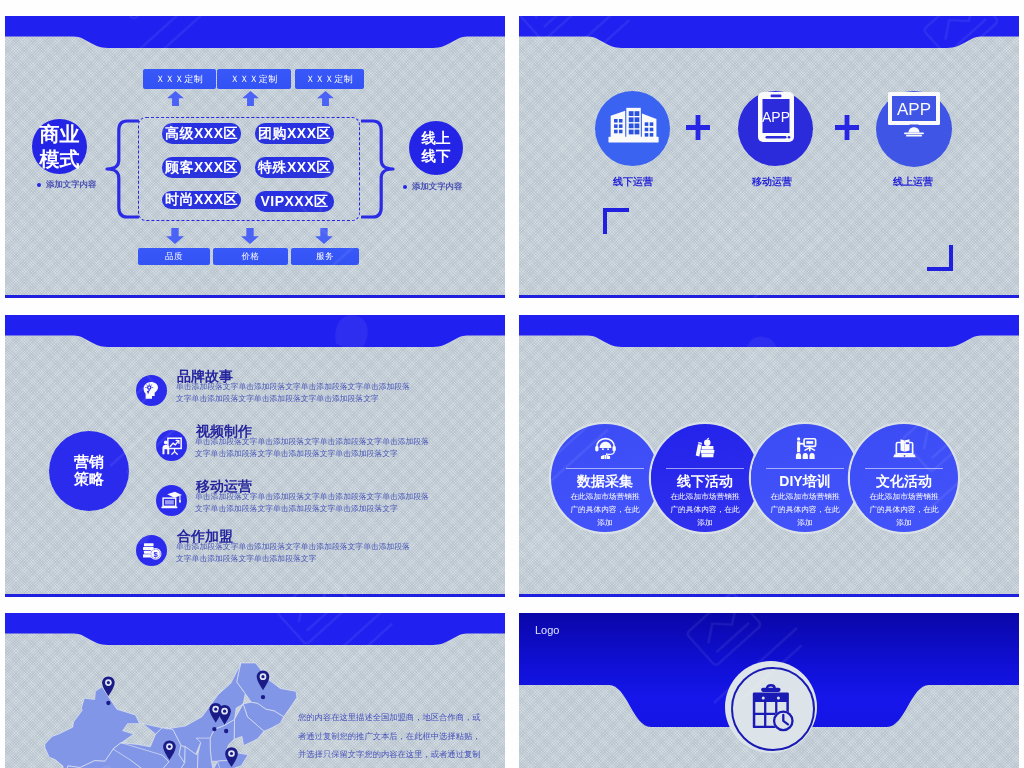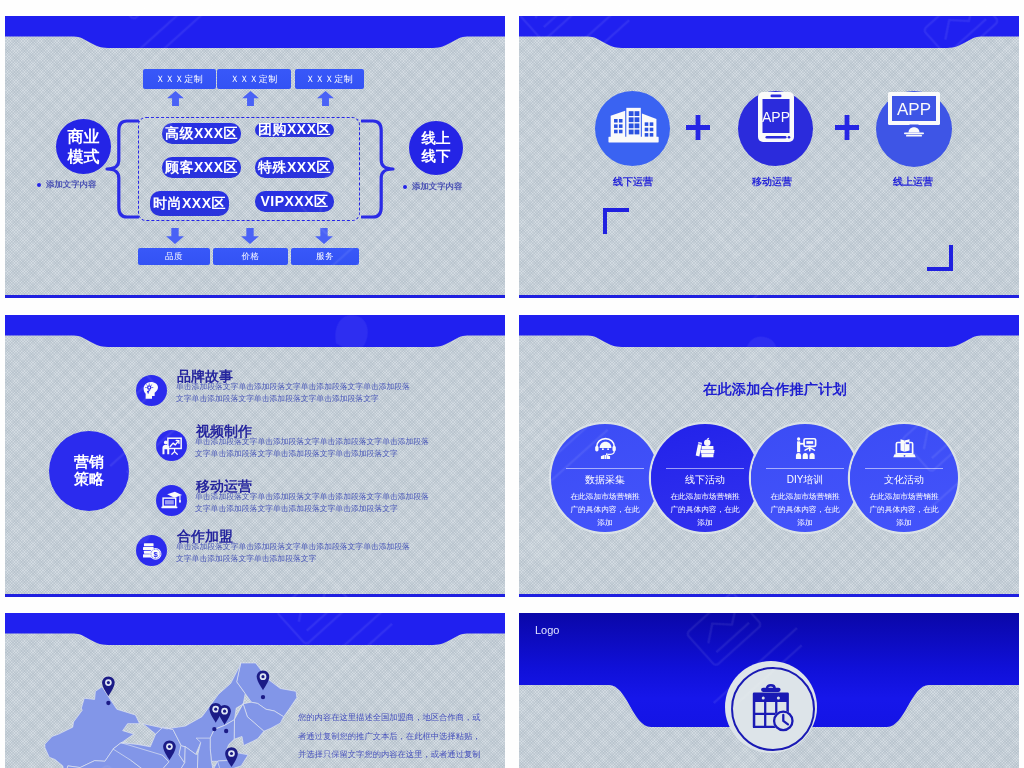--- a/index.html
+++ b/index.html
@@ -47,21 +47,21 @@
   
   .s3circ{position:absolute;border-radius:50%;background:#2b2bee;color:#fff;font-weight:700;
           display:flex;flex-direction:column;align-items:center;justify-content:center;line-height:1.12}
   .rowic{position:absolute;border-radius:50%;background:#2b2bee;display:flex;align-items:center;justify-content:center}
   .rowtitle{position:absolute;color:#25259e;font-size:14px;font-weight:700}
   .rowbody{position:absolute;color:#4a58b8;font-size:7.8px;line-height:1.55;width:300px}
 
   
   .s4title{position:absolute;color:#1e1ed0;font-weight:700;font-size:14.2px;letter-spacing:0.2px}
   .ccirc{position:absolute;border-radius:50%;color:#fff;text-align:center;box-shadow:0 0 0 2.2px #dae1e6}
-  .ccirc .ct{font-size:10px;font-weight:400;position:absolute;left:0;right:0}
+  .ccirc .ct{font-size:14px;font-weight:700;position:absolute;left:0;right:0}
   .ccirc .cb{font-size:7.7px;line-height:1.72;position:absolute;left:0;right:0}
   .ccirc .cline{position:absolute;height:1px;background:rgba(255,255,255,.55)}
 
   
   .s5text{position:absolute;color:#4651bc;font-size:8.3px;line-height:2.25;width:210px}
 
   
   .logo6{position:absolute;color:#dfe4ff;font-size:11px}
   .calcirc{position:absolute;border-radius:50%;background:#dde4e9;border:2.6px solid #1a1ab4;
            display:flex;align-items:center;justify-content:center}
@@ -90,34 +90,34 @@
   <svg class="arrw" style="left:236px;top:75px" width="19" height="15" viewBox="0 0 19 17">
         <path d="M9.5,0 L19,8.3 L13.4,8.3 L13.4,17 L5.6,17 L5.6,8.3 L0,8.3 Z" fill="#4a62f6"></path>
       </svg>
   <svg class="arrw" style="left:311px;top:75px" width="19" height="15" viewBox="0 0 19 17">
         <path d="M9.5,0 L19,8.3 L13.4,8.3 L13.4,17 L5.6,17 L5.6,8.3 L0,8.3 Z" fill="#4a62f6"></path>
       </svg>
 
   <div class="dashbox" style="left:133px;top:101px;width:220px;height:102px"></div>
 
   <div class="tbox midbox" style="left:157px;top:107px;width:79px;height:21px">高级XXX区</div>
-  <div class="tbox midbox" style="left:250px;top:107px;width:79px;height:14px">团购XXX区</div>
+  <div class="tbox midbox" style="left:250px;top:107px;width:79px;height:21px">团购XXX区</div>
   <div class="tbox midbox" style="left:157px;top:141px;width:79px;height:21px">顾客XXX区</div>
   <div class="tbox midbox" style="left:250px;top:141px;width:79px;height:21px">特殊XXX区</div>
-  <div class="tbox midbox" style="left:145px;top:175px;width:79px;height:25px">时尚XXX区</div>
+  <div class="tbox midbox" style="left:157px;top:175px;width:79px;height:18px">时尚XXX区</div>
   <div class="tbox midbox" style="left:250px;top:175px;width:79px;height:21px">VIPXXX区</div>
 
   <svg class="arrw" style="left:100px;top:103px" width="34" height="100" viewBox="0 0 34 100">
         <path d="M33,2 L22,2 C16.5,2 13.8,5 13.8,11.5 L13.8,41 C13.8,47.5 10,49.8 2,50 C10,50.2 13.8,52.5 13.8,59 L13.8,88.5 C13.8,95 16.5,98 22,98 L33,98" fill="none" stroke="#2b2be6" stroke-width="3.2" stroke-linecap="round" stroke-linejoin="round"></path>
       </svg>
   <svg class="arrw" style="left:356px;top:103px" width="34" height="100" viewBox="0 0 34 100">
         <path d="M1,2 L12,2 C17.5,2 20.2,5 20.2,11.5 L20.2,41 C20.2,47.5 24,49.8 32,50 C24,50.2 20.2,52.5 20.2,59 L20.2,88.5 C20.2,95 17.5,98 12,98 L1,98" fill="none" stroke="#2b2be6" stroke-width="3.2" stroke-linecap="round" stroke-linejoin="round"></path>
       </svg>
 
-  <div class="circlebig" style="left:51px;top:103px;width:55px;height:55px;font-size:16px">
+  <div class="circlebig" style="left:27px;top:103px;width:55px;height:55px;font-size:20px">
     <span>商业</span>
     <span>模式</span>
   </div>
   <div class="circlebig" style="left:404px;top:105px;width:54px;height:54px;font-size:14.5px">
     <span>线上</span>
     <span>线下</span>
   </div>
 
   <div class="bullet" style="left:32px;top:163px">
     <span class="dot"></span>
@@ -294,21 +294,20 @@
   <div class="rowtitle" style="left:172px;top:213px">合作加盟</div>
   <div class="rowbody" style="left:171px;top:226px;width:238px">单击添加段落文字单击添加段落文字单击添加段落文字单击添加段落文字单击添加段落文字单击添加段落文字</div>
 </div>
 
 <div class="slide s4">
   <svg class="wave" viewBox="0 0 500 60" preserveAspectRatio="none">
     <path d="M0,0 H500 V20.5 L462,20.5 C450,20.5 444,32 428,32 L103,32 C87,32 81,20.5 69,20.5 L0,20.5 Z" fill="#2020f0"></path>
   </svg>
   <div class="botbar"></div>
 
-  <div class="s4title" style="left:6px;top:65px;width:500px;text-align:center">在此添加合作推广计划</div>
 
   <div class="ccirc" style="left:32px;top:109px;width:108px;height:108px;background:linear-gradient(165deg,#3b4cf5 0%,#4454fb 100%)">
     <svg width="25" height="25" viewBox="0 0 24 24" style="position:absolute;left:41.5px;top:12px">
       <path d="M3.6,11.8 L3.6,10.2 C3.6,5.9 7.3,2.5 12,2.5 C16.7,2.5 20.4,5.9 20.4,10.2 L20.4,11.8" fill="none" stroke="#fafafa" stroke-width="1.5"></path>
       <rect x="2.1" y="9.4" width="3.2" height="5.4" rx="1.6" fill="#fafafa"></rect>
       <rect x="18.7" y="9.4" width="3.2" height="5.4" rx="1.6" fill="#fafafa"></rect>
       <path d="M6.3,11.6 C6.3,8.2 8.8,5.6 12,5.6 C15.2,5.6 17.7,8.2 17.7,11.6 Z" fill="#fafafa"></path>
       <circle cx="9.5" cy="12.6" r="0.95" fill="#fafafa"></circle>
       <circle cx="14.5" cy="12.6" r="0.95" fill="#fafafa"></circle>
       <path d="M20.4,12.4 L20.4,14.5 C20.4,16.4 18.9,17.6 17,17.6 L14.4,17.6" fill="none" stroke="#fafafa" stroke-width="1.1"></path>

